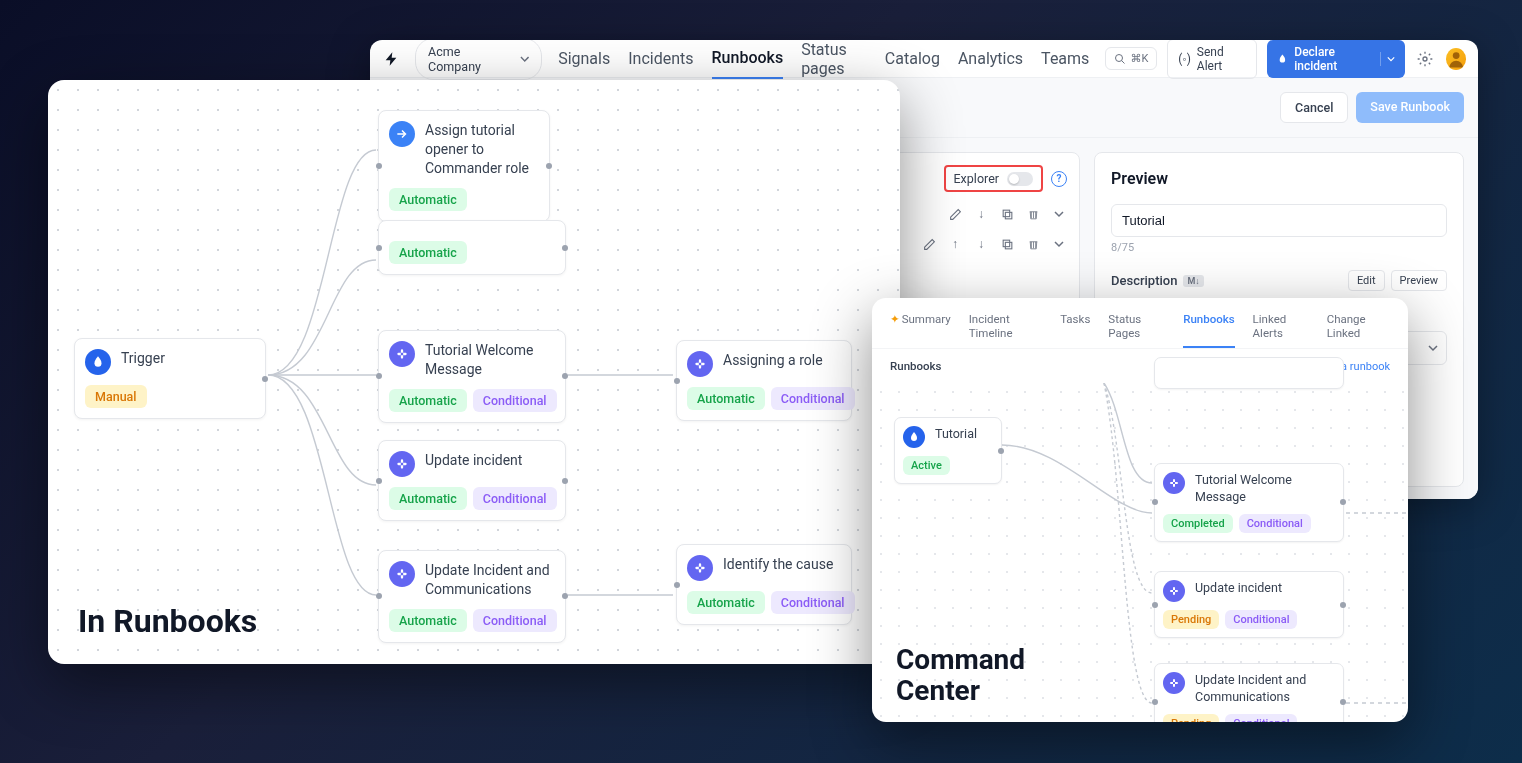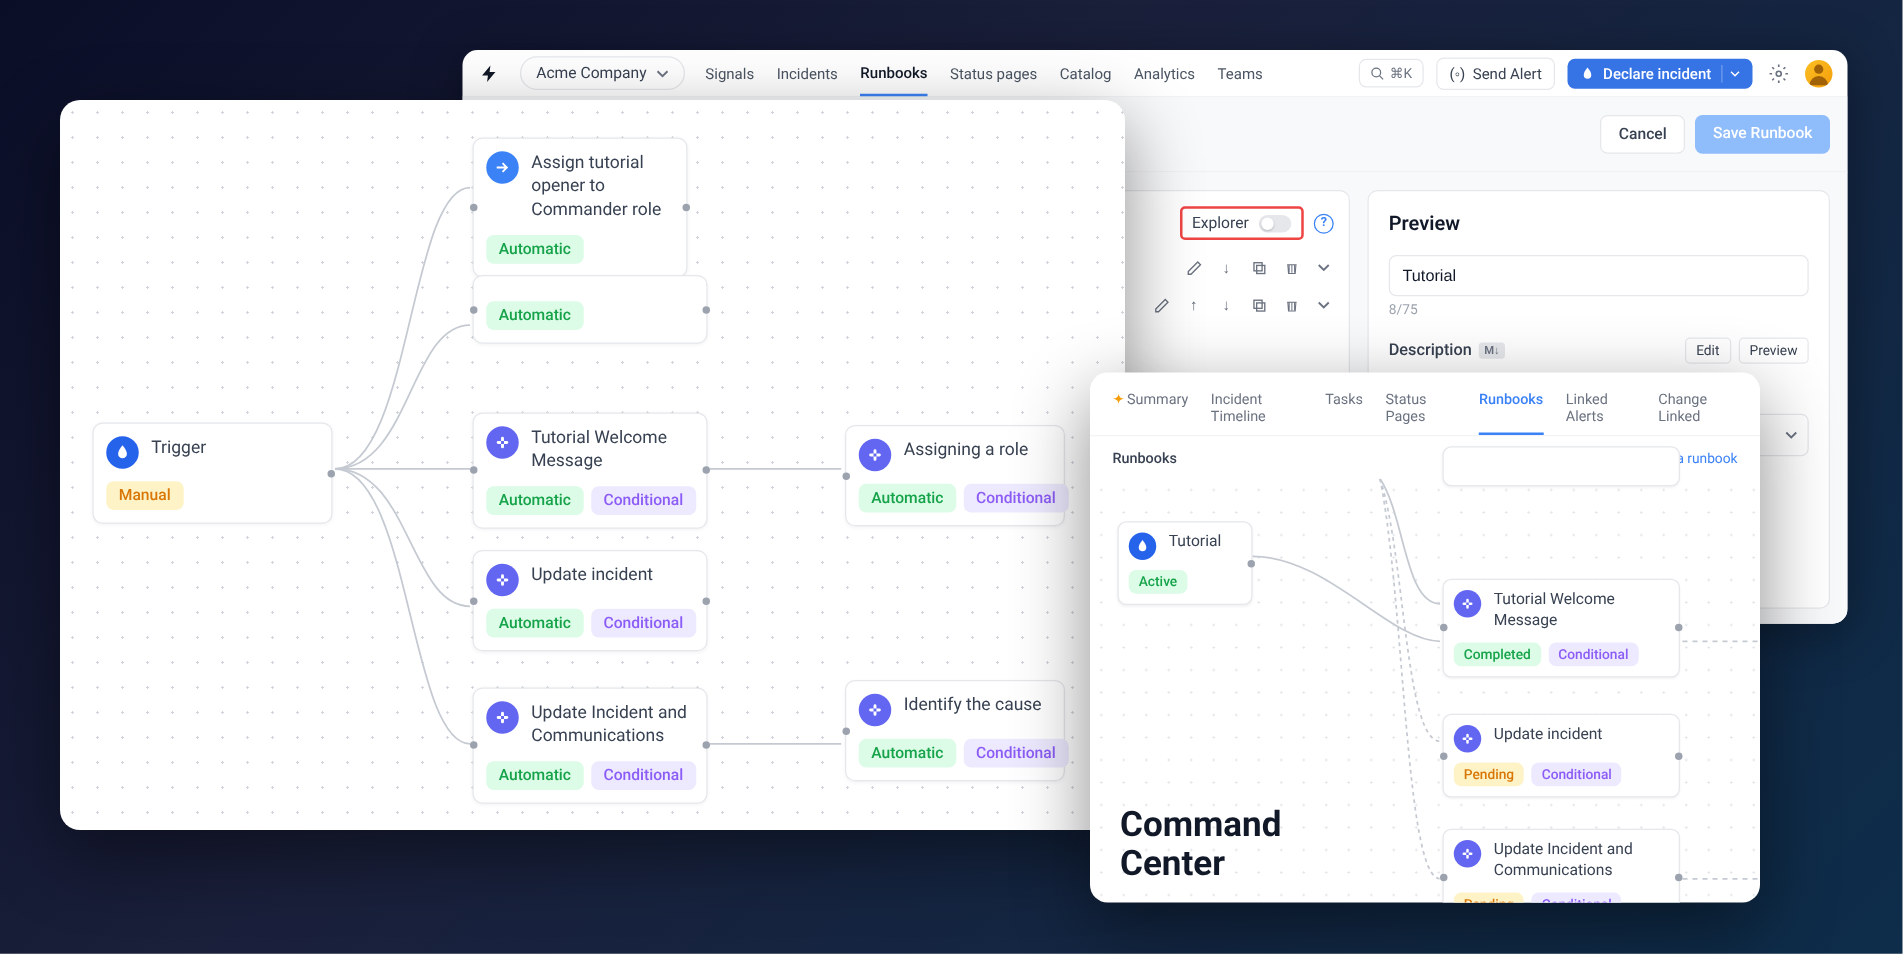--- a/index.html
+++ b/index.html
@@ -50,21 +50,21 @@
       border: 1px solid #e5e7eb;
       border-radius: 18px;
       padding: 5px 12px;
       font-size: 12.5px;
       color: #374151;
       cursor: pointer;
     }
     
     .nav-links { display: flex; gap: 18px; align-items: center; }
     .nav-link {
-      font-size: 12px;
+      font-size: 16px;
       color: #4b5563;
       cursor: pointer;
       padding: 10px 0;
     }
     .nav-link.active {
       color: #111827;
       font-weight: 500;
       border-bottom: 2px solid #3b82f6;
     }
     
@@ -738,20 +738,21 @@
       </div>
       <div class="node-title">Identify the cause</div>
     </div>
     <div class="node-badges">
       <span class="badge badge-auto">Automatic</span>
       <span class="badge badge-cond">Conditional</span>
     </div>
     <div class="conn" style="left:-3px;top:50%;margin-top:-3px;"></div>
   </div>
 
+  <div class="runbooks-title">In Runbooks</div>
 </div>
 
 <div class="cc-card">
   <div class="cc-tabs">
     <span class="cc-tab"><span class="sparkle">✦</span><span>Summary</span></span>
     <span class="cc-tab">Incident Timeline</span>
     <span class="cc-tab">Tasks</span>
     <span class="cc-tab">Status Pages</span>
     <span class="cc-tab active">Runbooks</span>
     <span class="cc-tab">Linked Alerts</span>

